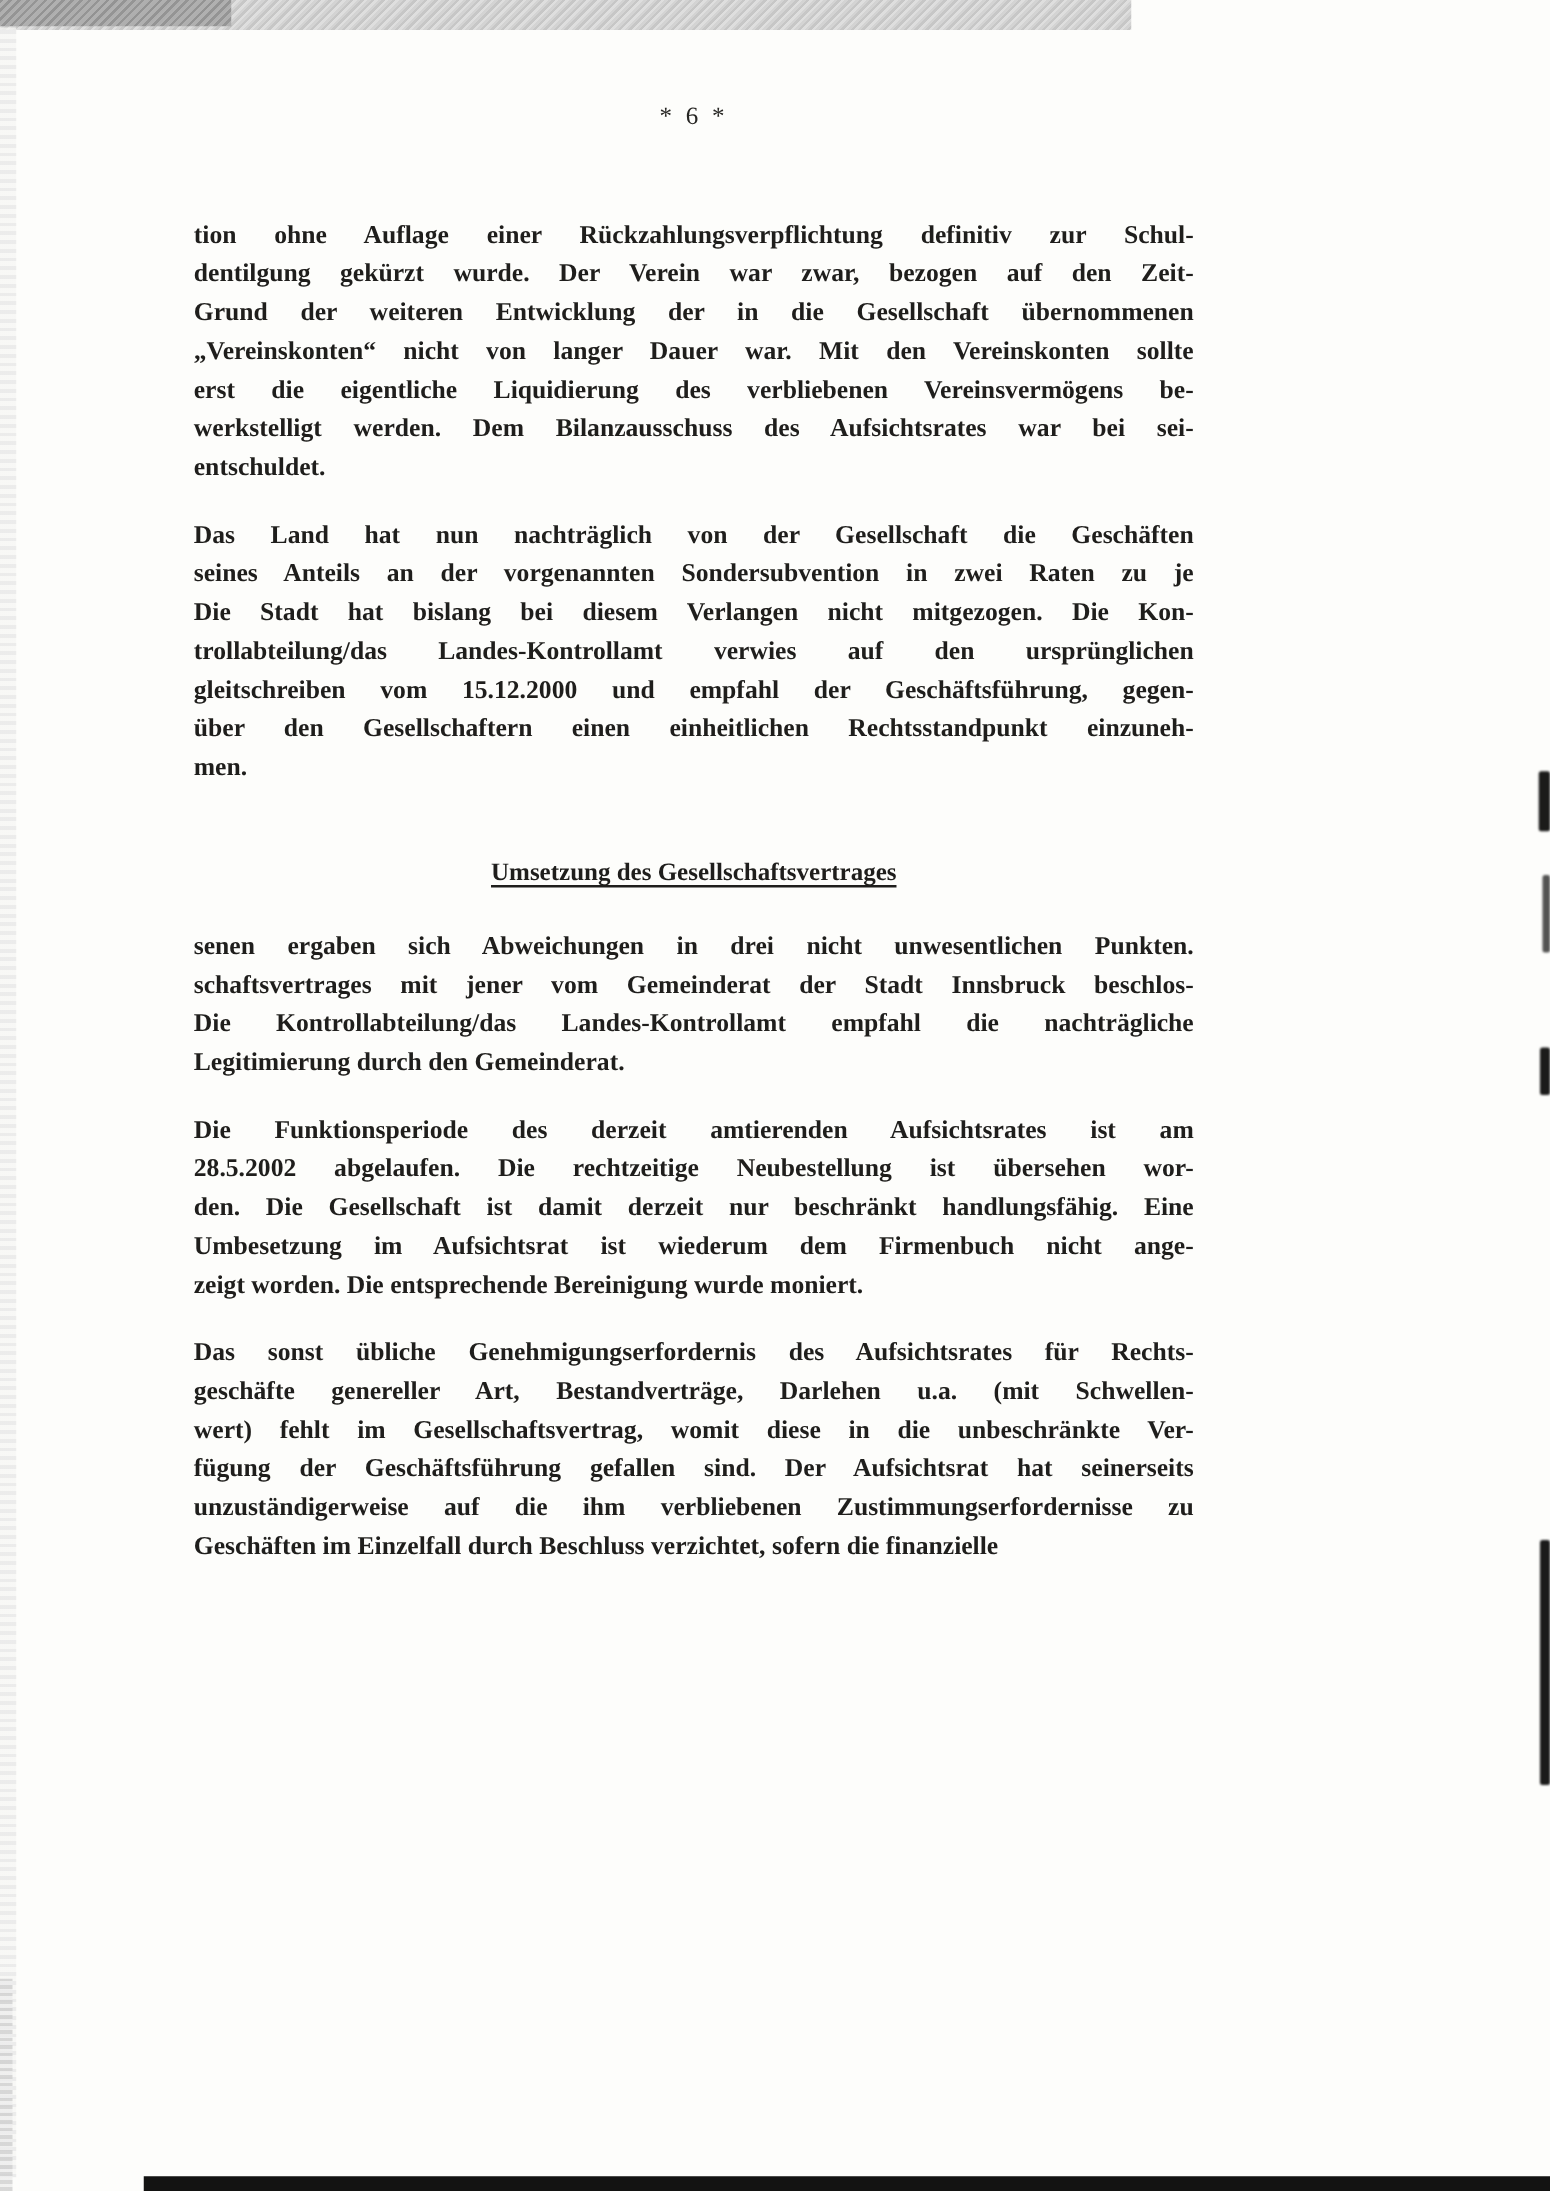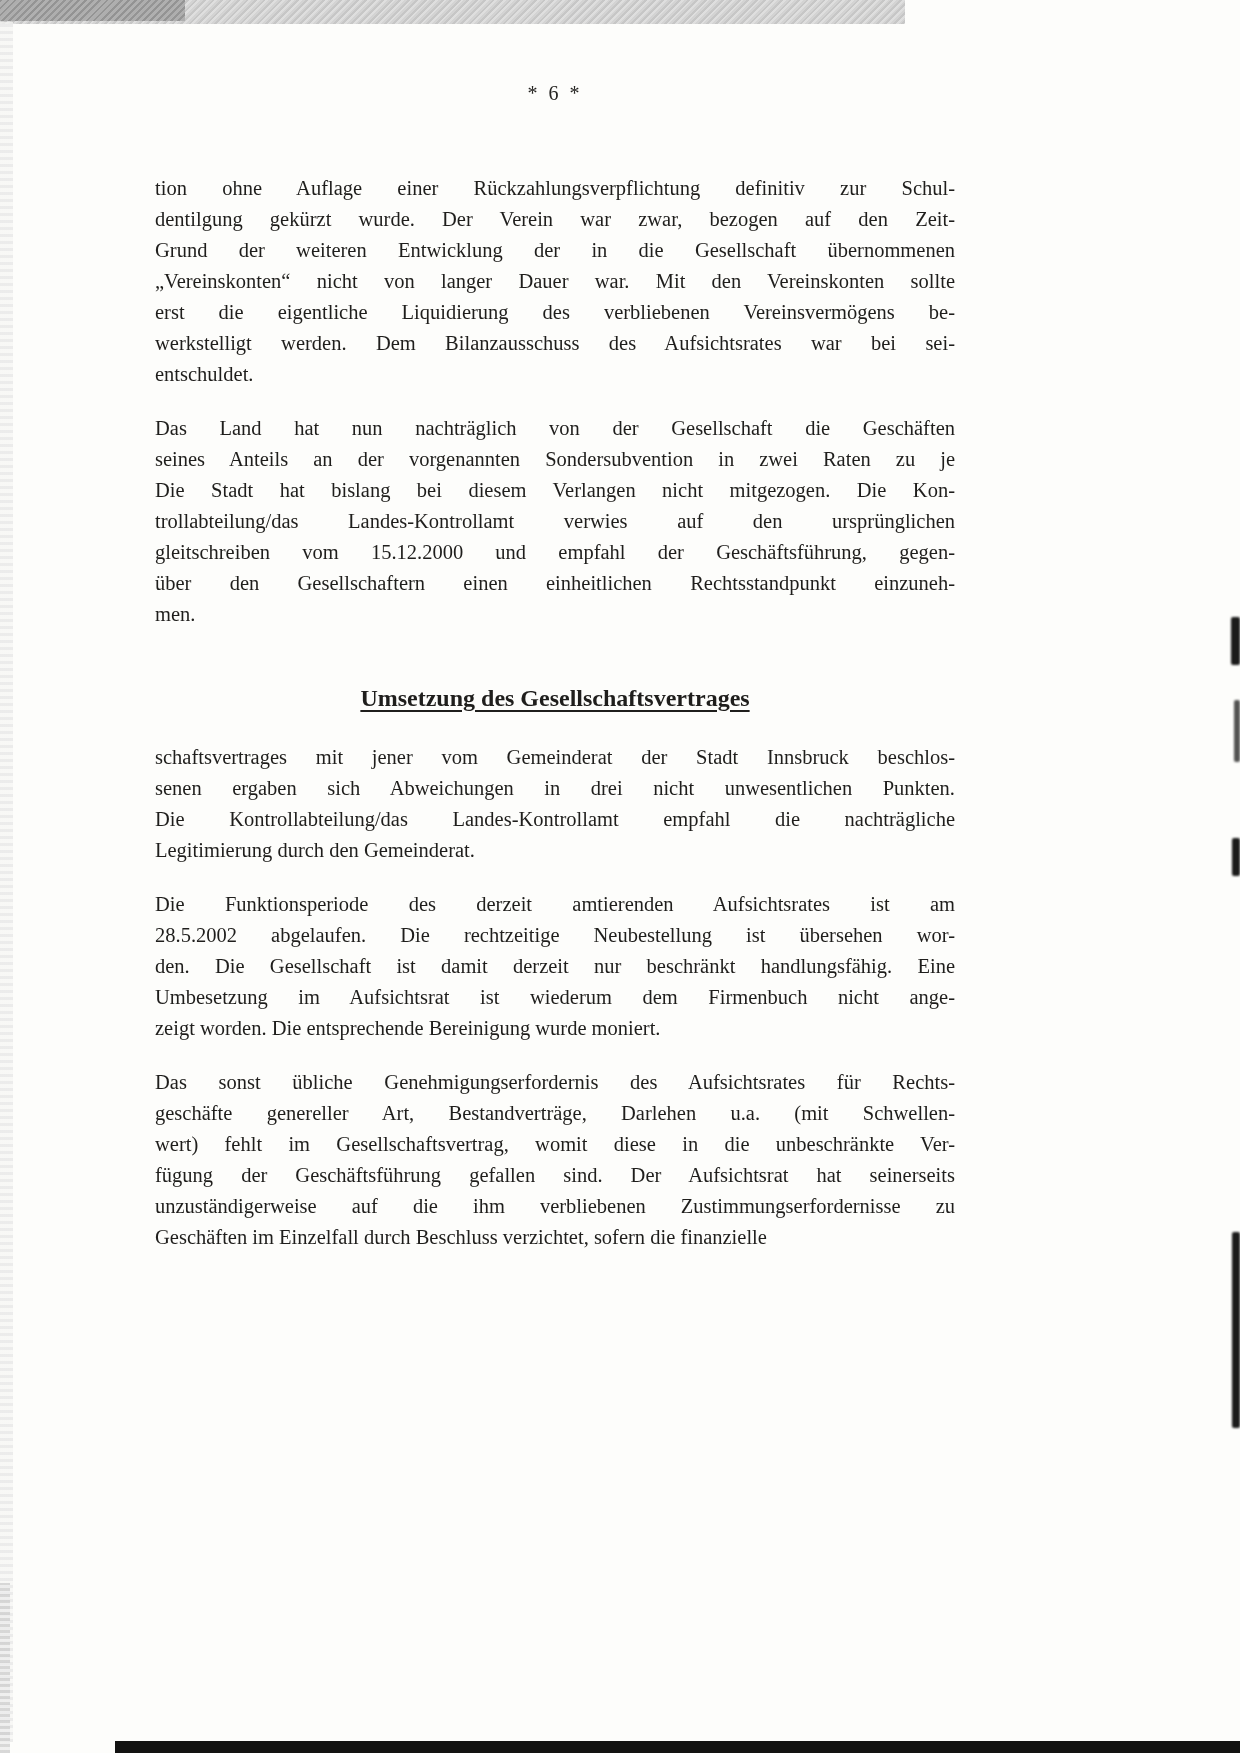--- a/index.html
+++ b/index.html
@@ -83,27 +83,28 @@
     font-size: 20.5px;
     line-height: 31px;
   }
   .paragraph {
     margin: 0;
     padding: 0 0 23px 0;
   }
   .line {
     text-align: justify;
     text-align-last: justify;
+    font-weight: bold;
   }
   .line.last {
     text-align-last: left;
   }
   .heading {
     margin: 30px 0 28px 0;
-    font-size: 24px;
+    font-size: 20px;
     font-weight: bold;
     line-height: 31px;
     text-align: center;
     text-decoration: underline;
     text-underline-offset: 4px;
   }
 </style>
 </head>
 <body>
 
@@ -135,22 +136,22 @@
         <div class="line">Das Land hat nun nachträglich von der Gesellschaft die Geschäften</div>
         <div class="line">seines Anteils an der vorgenannten Sondersubvention in zwei Raten zu je</div>
         <div class="line">Die Stadt hat bislang bei diesem Verlangen nicht mitgezogen. Die Kon-</div>
         <div class="line">trollabteilung/das Landes-Kontrollamt verwies auf den ursprünglichen</div>
         <div class="line">gleitschreiben vom 15.12.2000 und empfahl der Geschäftsführung, gegen-</div>
         <div class="line">über den Gesellschaftern einen einheitlichen Rechtsstandpunkt einzuneh-</div>
         <div class="line last">men.</div>
       </div>
       <h2 class="heading">Umsetzung des Gesellschaftsvertrages</h2>
       <div class="paragraph">
+        <div class="line">senen ergaben sich Abweichungen in drei nicht unwesentlichen Punkten.</div>
         <div class="line">schaftsvertrages mit jener vom Gemeinderat der Stadt Innsbruck beschlos-</div>
-        <div class="line">senen ergaben sich Abweichungen in drei nicht unwesentlichen Punkten.</div>
         <div class="line">Die Kontrollabteilung/das Landes-Kontrollamt empfahl die nachträgliche</div>
         <div class="line last">Legitimierung durch den Gemeinderat.</div>
       </div>
       <div class="paragraph">
         <div class="line">Die Funktionsperiode des derzeit amtierenden Aufsichtsrates ist am</div>
         <div class="line">28.5.2002 abgelaufen. Die rechtzeitige Neubestellung ist übersehen wor-</div>
         <div class="line">den. Die Gesellschaft ist damit derzeit nur beschränkt handlungsfähig. Eine</div>
         <div class="line">Umbesetzung im Aufsichtsrat ist wiederum dem Firmenbuch nicht ange-</div>
         <div class="line last">zeigt worden. Die entsprechende Bereinigung wurde moniert.</div>
       </div>

